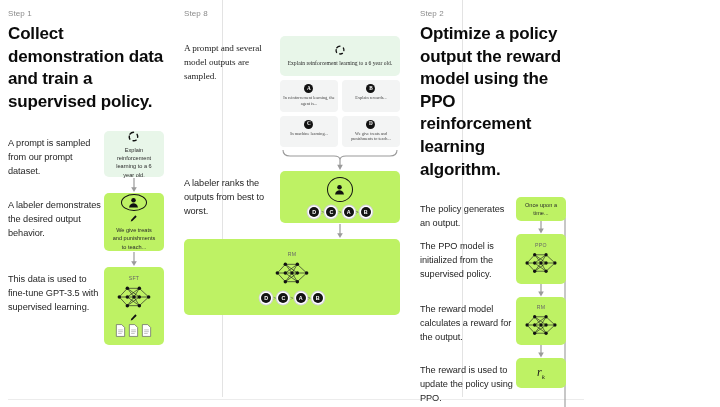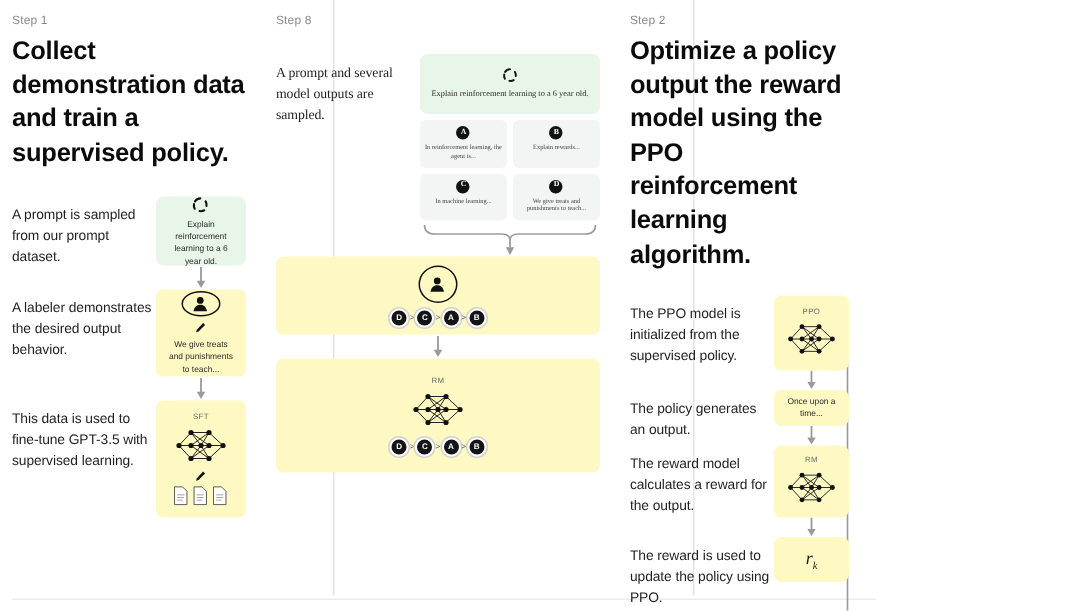--- a/index.html
+++ b/index.html
@@ -47,21 +47,21 @@
   }
   .caption{
     width:96px;flex:0 0 96px;
     font-size:9.2px;line-height:1.5;color:#1f1f1f;
     padding-top:6px;
     letter-spacing:-.05px;
   }
   .gfx{flex:1;position:relative;display:flex;flex-direction:column;align-items:center;}
 
   .panel{
-    background:#fef9c3;border-radius:5px;
+    background:#bef264;border-radius:5px;
     width:100%;box-sizing:border-box;
     display:flex;flex-direction:column;align-items:center;justify-content:center;
     padding:6px 5px;
   }
   .panel.green{background:#e8f6e9;}
   .panel-text{
     font-size:5.6px;line-height:1.45;text-align:center;color:#2a2a2a;margin-top:3px;
     padding:0 2px;
   }
   .tiny-label{font-size:5.2px;color:#666;letter-spacing:.3px;margin-bottom:1px;}
@@ -282,20 +282,21 @@
             <svg width="120" height="24" viewBox="0 0 120 24">
               <path d="M3 3 Q3 9 10 9 H54 Q60 9 60 13 Q60 9 66 9 H110 Q117 9 117 3" fill="none" stroke="#9a9a9a" stroke-width="1.1"></path>
               <line x1="60" y1="13" x2="60" y2="18" stroke="#9a9a9a" stroke-width="1.2"></line>
               <path d="M60 23 L57.2 17.8 L62.8 17.8 Z" fill="#9a9a9a"></path>
             </svg>
           </span>
         </div>
       </div>
 
       <div class="row">
+        <div class="caption">A labeler ranks the outputs from best to worst.</div>
         <div class="gfx">
           <div class="panel" style="height:52px;">
             <div class="person-circle">
               <svg width="15" height="15" viewBox="0 0 24 24">
                 <circle cx="12" cy="8.4" r="3.6" fill="#111"></circle>
                 <path d="M4.8 20 C5.6 14.8 9 13 12 13 C15 13 18.4 14.8 19.2 20 Z" fill="#111"></path>
               </svg>
             </div>
             <div class="rank-row">
               <span class="rank-dot">D</span>
@@ -362,20 +363,35 @@
 
       <div class="loop">
         <svg width="26" height="228" viewBox="0 0 26 228">
           <path d="M9 226 H17 Q23 226 23 220 V21 Q23 15 17 15 H11" fill="none" stroke="#9a9a9a" stroke-width="1.1"></path>
           <path d="M6 15 L11.4 12.2 L11.4 17.8 Z" fill="#9a9a9a"></path>
         </svg>
       </div>
 
 
       <div class="row">
+        <div class="caption">The policy generates an output.</div>
+        <div class="gfx">
+          <div class="panel" style="height:24px;">
+            <div class="panel-text" style="margin-top:0;">Once upon a time...</div>
+          </div>
+          <span class="arrow short">
+            <svg width="10" height="13" viewBox="0 0 10 13">
+              <line x1="5" y1="0" x2="5" y2="8.4" stroke="#9a9a9a" stroke-width="1.2"></line>
+              <path d="M5 12.4 L2.2 7.6 L7.8 7.6 Z" fill="#9a9a9a"></path>
+            </svg>
+          </span>
+        </div>
+      </div>
+
+      <div class="row">
         <div class="caption">The PPO model is initialized from the supervised policy.</div>
         <div class="gfx">
           <div class="panel" style="height:50px;">
             <div class="tiny-label">PPO</div>
             <span>
               <svg width="38" height="28" viewBox="0 0 60 44">
                 <g stroke="#222" stroke-width="1" fill="none">
                   <path d="M8 22 L20 9 M8 22 L20 22 M8 22 L20 35 M20 9 L38 9 M20 9 L30 22 M20 22 L38 9 M20 22 L30 22 M20 22 L38 35 M20 35 L30 22 M20 35 L38 35 M30 22 L38 9 M30 22 L38 35 M38 9 L52 22 M38 22 L52 22 M38 35 L52 22 M30 22 L38 22 M20 9 L38 22 M20 35 L38 22"></path>
                 </g>
                 <g fill="#111">
@@ -395,35 +411,20 @@
           <span class="arrow short">
             <svg width="10" height="13" viewBox="0 0 10 13">
               <line x1="5" y1="0" x2="5" y2="8.4" stroke="#9a9a9a" stroke-width="1.2"></line>
               <path d="M5 12.4 L2.2 7.6 L7.8 7.6 Z" fill="#9a9a9a"></path>
             </svg>
           </span>
         </div>
       </div>
 
       <div class="row">
-        <div class="caption">The policy generates an output.</div>
-        <div class="gfx">
-          <div class="panel" style="height:24px;">
-            <div class="panel-text" style="margin-top:0;">Once upon a time...</div>
-          </div>
-          <span class="arrow short">
-            <svg width="10" height="13" viewBox="0 0 10 13">
-              <line x1="5" y1="0" x2="5" y2="8.4" stroke="#9a9a9a" stroke-width="1.2"></line>
-              <path d="M5 12.4 L2.2 7.6 L7.8 7.6 Z" fill="#9a9a9a"></path>
-            </svg>
-          </span>
-        </div>
-      </div>
-
-      <div class="row">
         <div class="caption">The reward model calculates a reward for the output.</div>
         <div class="gfx">
           <div class="panel" style="height:48px;">
             <div class="tiny-label">RM</div>
             <span>
               <svg width="38" height="28" viewBox="0 0 60 44">
                 <g stroke="#222" stroke-width="1" fill="none">
                   <path d="M8 22 L20 9 M8 22 L20 22 M8 22 L20 35 M20 9 L38 9 M20 9 L30 22 M20 22 L38 9 M20 22 L30 22 M20 22 L38 35 M20 35 L30 22 M20 35 L38 35 M30 22 L38 9 M30 22 L38 35 M38 9 L52 22 M38 22 L52 22 M38 35 L52 22 M30 22 L38 22 M20 9 L38 22 M20 35 L38 22"></path>
                 </g>
                 <g fill="#111">

